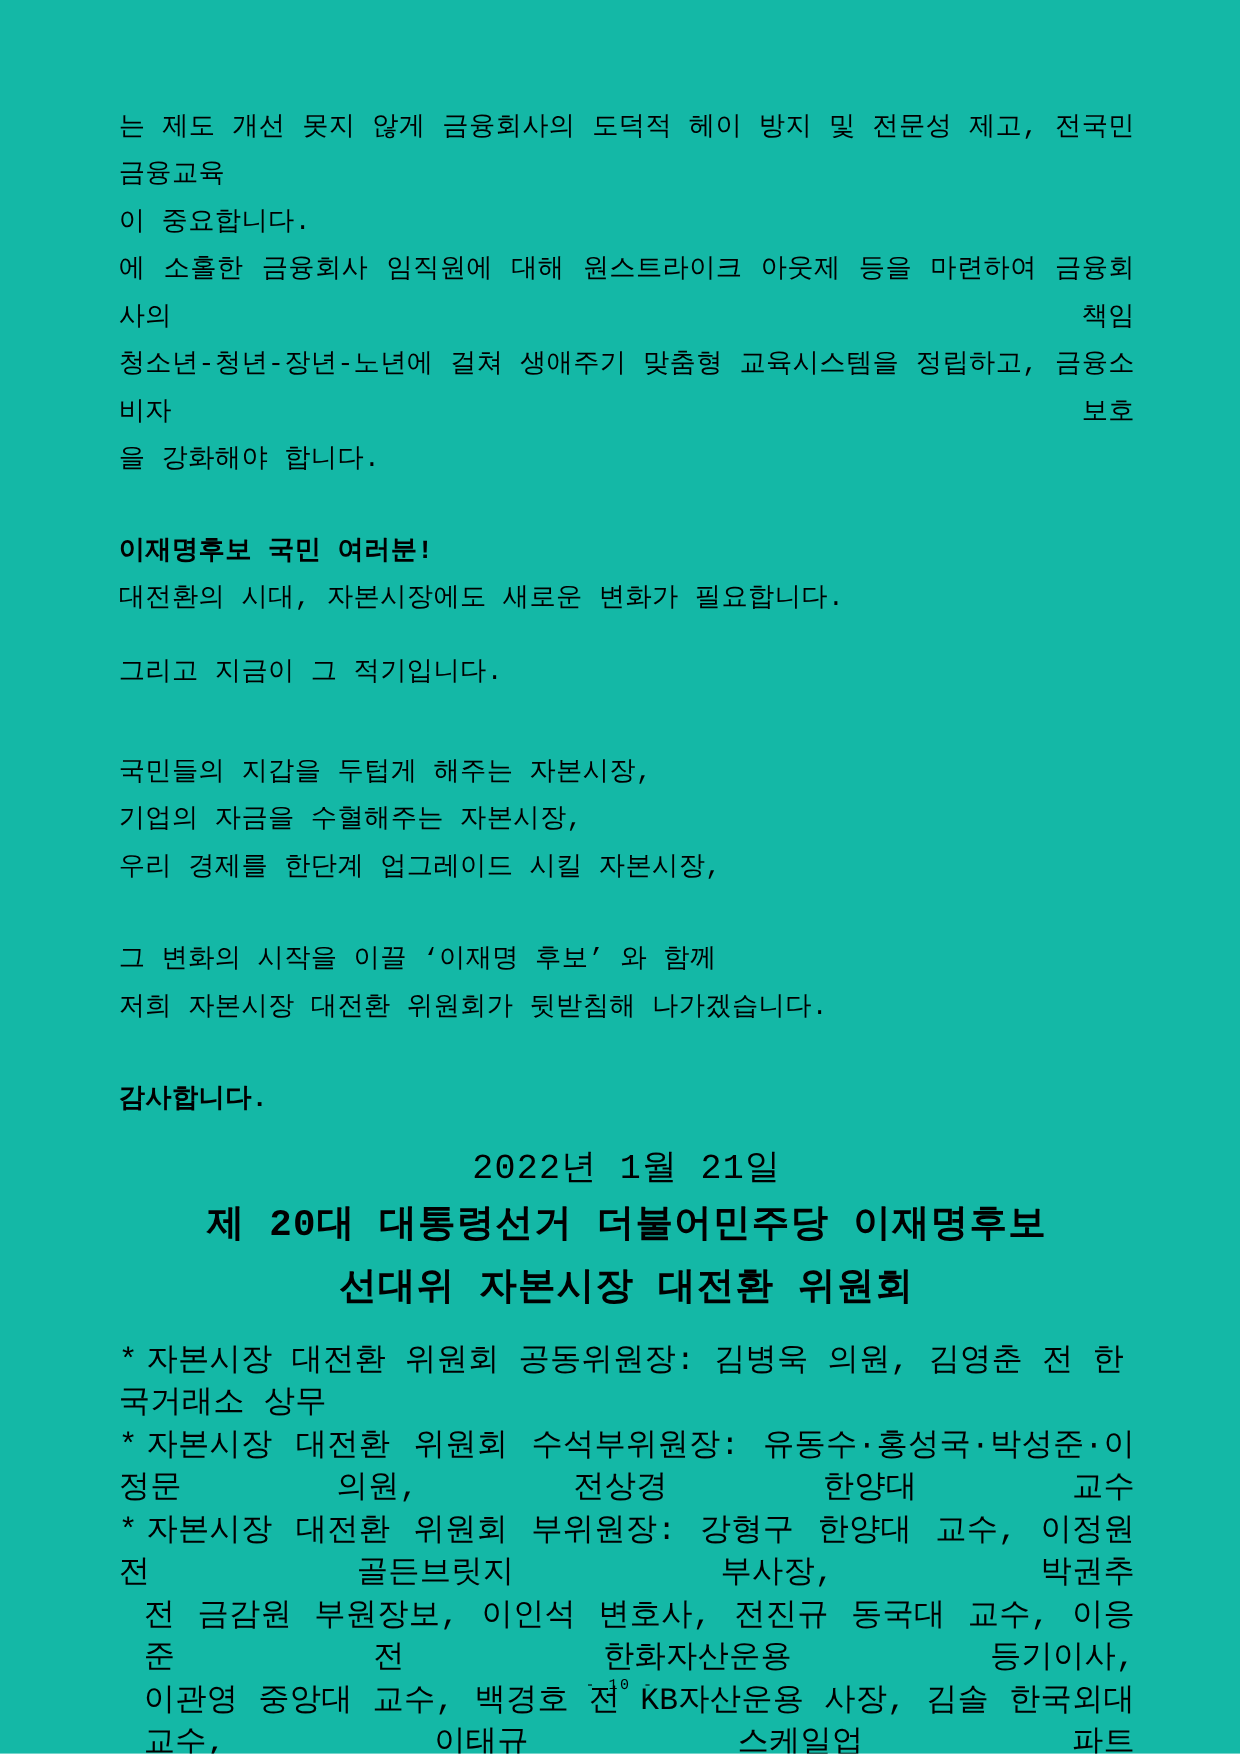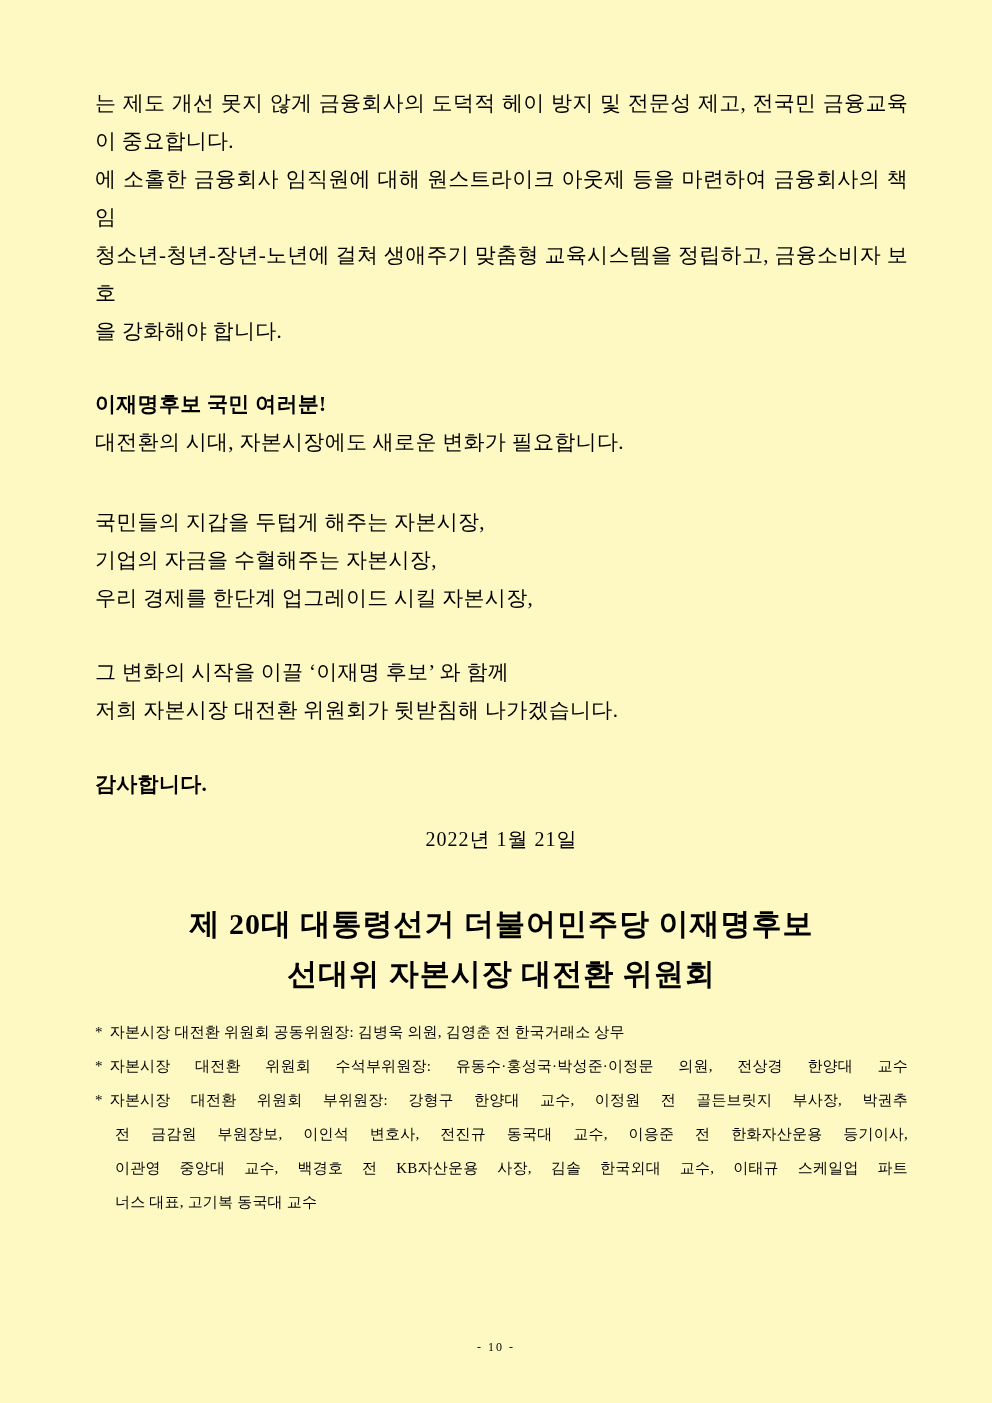--- a/index.html
+++ b/index.html
@@ -1,22 +1,22 @@
 <!DOCTYPE html>
 <html lang="ko"><head>
 <meta charset="utf-8">
 <style>
   html, body { margin: 0; padding: 0; background: #ffffff; }
   .page {
     position: relative;
     width: 992px;
     height: 1403px;
-    background: #fef9c3;
+    background: #14b8a6;
     color: #000000;
-    font-family: Liberation Serif, serif;
+    font-family: Liberation Mono, monospace;
     overflow: hidden;
     box-sizing: border-box;
   }
   .content {
     position: absolute;
     top: 0; left: 95px;
     width: 813px;
     padding-top: 84px;
   }
   .line {
@@ -31,38 +31,37 @@
     text-align-last: justify;
     word-break: break-all;
   }
   .bold { font-weight: 700; }
   .gap35 { margin-top: 35px; }
   .gap25 { margin-top: 42px; }
   .gap21 { margin-top: 21px; }
   .gap20 { margin-top: 36px; }
   .date-line {
     margin-top: 16px;
-    font-size: 20px;
+    font-size: 28px;
     line-height: 40px;
     text-align: center;
     letter-spacing: 1px;
   }
   .doc-title {
-    margin-top: 40px;
   }
   .title-line {
     font-size: 30px;
     line-height: 50px;
     font-weight: 700;
     text-align: center;
     letter-spacing: 1px;
   }
   .notes { margin-top: 16px; }
   .note-line {
-    font-size: 15px;
+    font-size: 25px;
     line-height: 34px;
     letter-spacing: 0.2px;
   }
   .note-line .marker { padding-right: 7px; }
   .note-cont { padding-left: 20px; }
   .footer {
     position: absolute;
     left: 0; right: 0;
     bottom: 48px;
     text-align: center;
@@ -80,20 +79,21 @@
       <div class="line just">는 제도 개선 못지 않게 금융회사의 도덕적 헤이 방지 및 전문성 제고, 전국민 금융교육</div>
       <div class="line">이 중요합니다.</div>
       <div class="line just">에 소홀한 금융회사 임직원에 대해 원스트라이크 아웃제 등을 마련하여 금융회사의 책임</div>
       <div class="line just">청소년-청년-장년-노년에 걸쳐 생애주기 맞춤형 교육시스템을 정립하고, 금융소비자 보호</div>
       <div class="line">을 강화해야 합니다.</div>
     </div>
 
     <div>
       <div class="line bold gap35">이재명후보 국민 여러분!</div>
       <div class="line">대전환의 시대, 자본시장에도 새로운 변화가 필요합니다.</div>
+      <div class="line gap21">그리고 지금이 그 적기입니다.</div>
     </div>
 
     <div>
       <div class="line gap25">국민들의 지갑을 두텁게 해주는 자본시장,</div>
       <div class="line">기업의 자금을 수혈해주는 자본시장,</div>
       <div class="line">우리 경제를 한단계 업그레이드 시킬 자본시장,</div>
       <div class="line gap20">그 변화의 시작을 이끌 ‘이재명 후보’ 와 함께</div>
       <div class="line">저희 자본시장 대전환 위원회가 뒷받침해 나가겠습니다.</div>
       <div class="line bold gap20">감사합니다.</div>
     </div>

